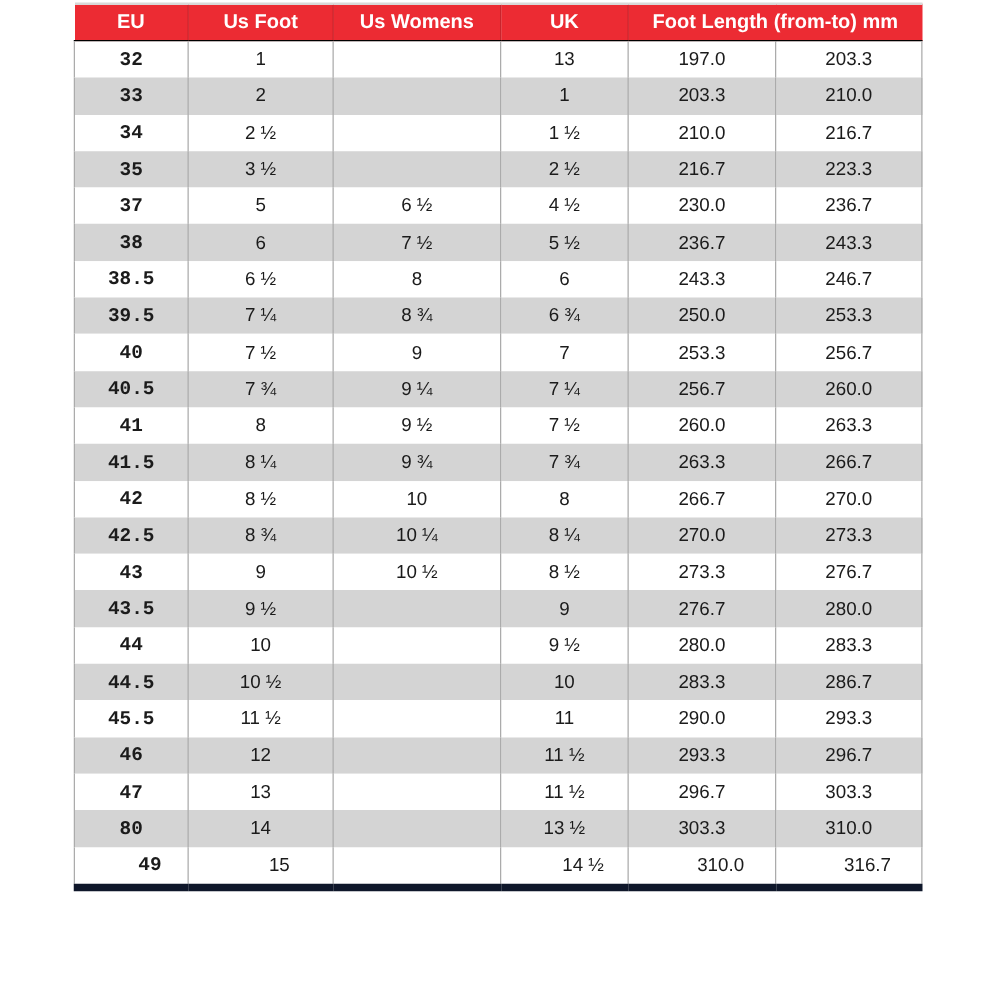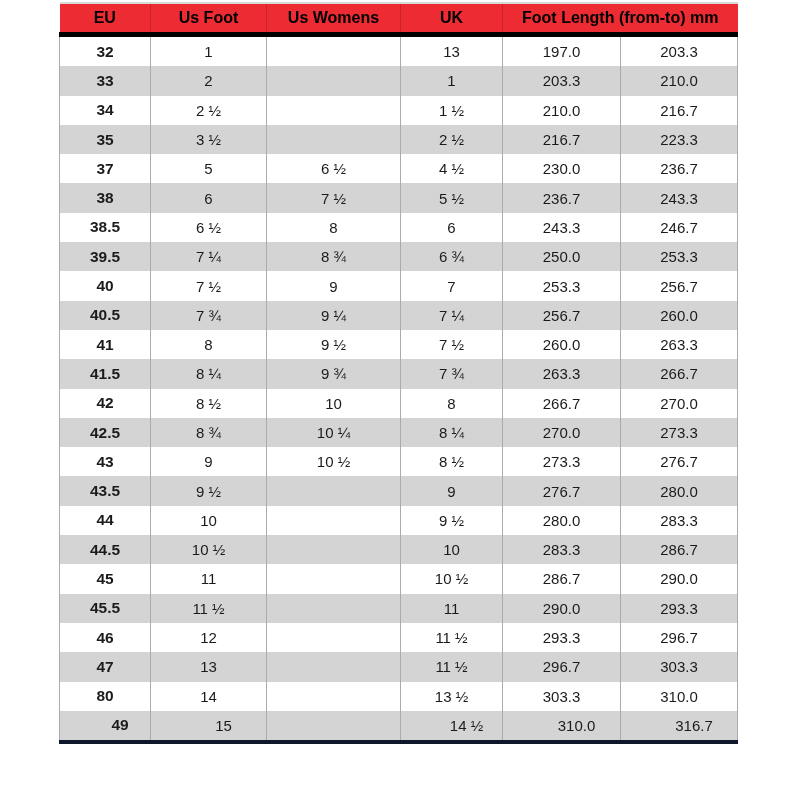--- a/index.html
+++ b/index.html
@@ -25,28 +25,28 @@
   }
   col.c-eu        { width: 91px; }
   col.c-usmens    { width: 116px; }
   col.c-uswomens  { width: 134px; }
   col.c-uk        { width: 102px; }
   col.c-footfrom  { width: 118px; }
   col.c-footto    { width: 117px; }
 
   thead th {
     background: #EC2B33;
-    color: #000000;
+    color: #ffffff;
     font-weight: bold;
     font-size: 16px;
     height: 28px;
     text-align: center;
     vertical-align: middle;
     border-top: 2px solid #d8d8d8;
-    border-bottom: 5px solid #000000;
+    border-bottom: 1px solid #000000;
     padding: 0;
   }
   thead th + th {
     border-left: 1px solid #c9242c;
   }
 
   tbody td {
     text-align: center;
     vertical-align: middle;
     font-size: 15px;
@@ -55,26 +55,27 @@
     padding: 0;
     background: #ffffff;
     border-left: 1px solid #ababab;
   }
   tbody td:last-child {
     border-right: 1px solid #ababab;
   }
   tbody td:first-child {
     font-weight: bold;
     font-size: 15.5px;
+    font-family: Liberation Mono, monospace;
   }
   tbody tr:nth-child(even) td {
     background: #d4d4d4;
   }
   tbody tr:last-child td {
-    border-bottom: 4px solid #0f172a;
+    border-bottom: 6px solid #0f172a;
     padding-left: 30px;
   }
 </style>
 </head>
 <body>
 
 <div class="page">
   <table class="size-table">
     <colgroup>
       <col class="c-eu">
@@ -232,28 +233,20 @@
         </tr>
         <tr>
           <td>44.5</td>
           <td>10 ½</td>
           <td></td>
           <td>10</td>
           <td>283.3</td>
           <td>286.7</td>
         </tr>
         <tr>
-          <td>45</td>
-          <td>11</td>
-          <td></td>
-          <td>10 ½</td>
-          <td>286.7</td>
-          <td>290.0</td>
-        </tr>
-        <tr>
           <td>45.5</td>
           <td>11 ½</td>
           <td></td>
           <td>11</td>
           <td>290.0</td>
           <td>293.3</td>
         </tr>
         <tr>
           <td>46</td>
           <td>12</td>

